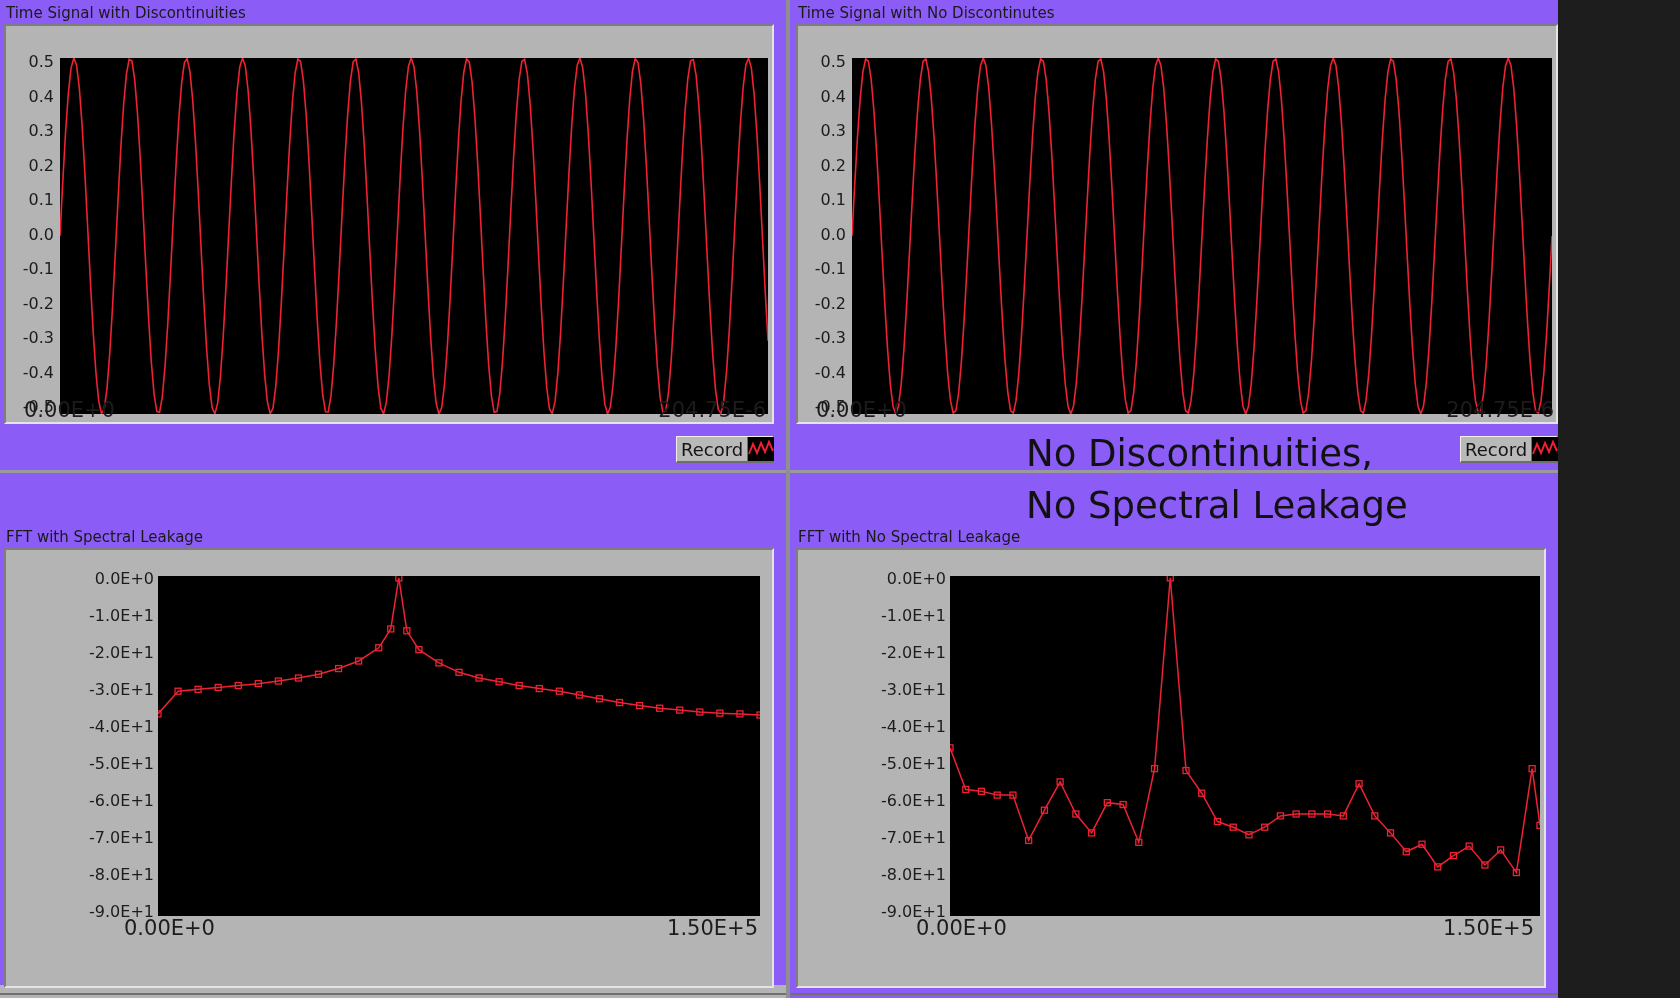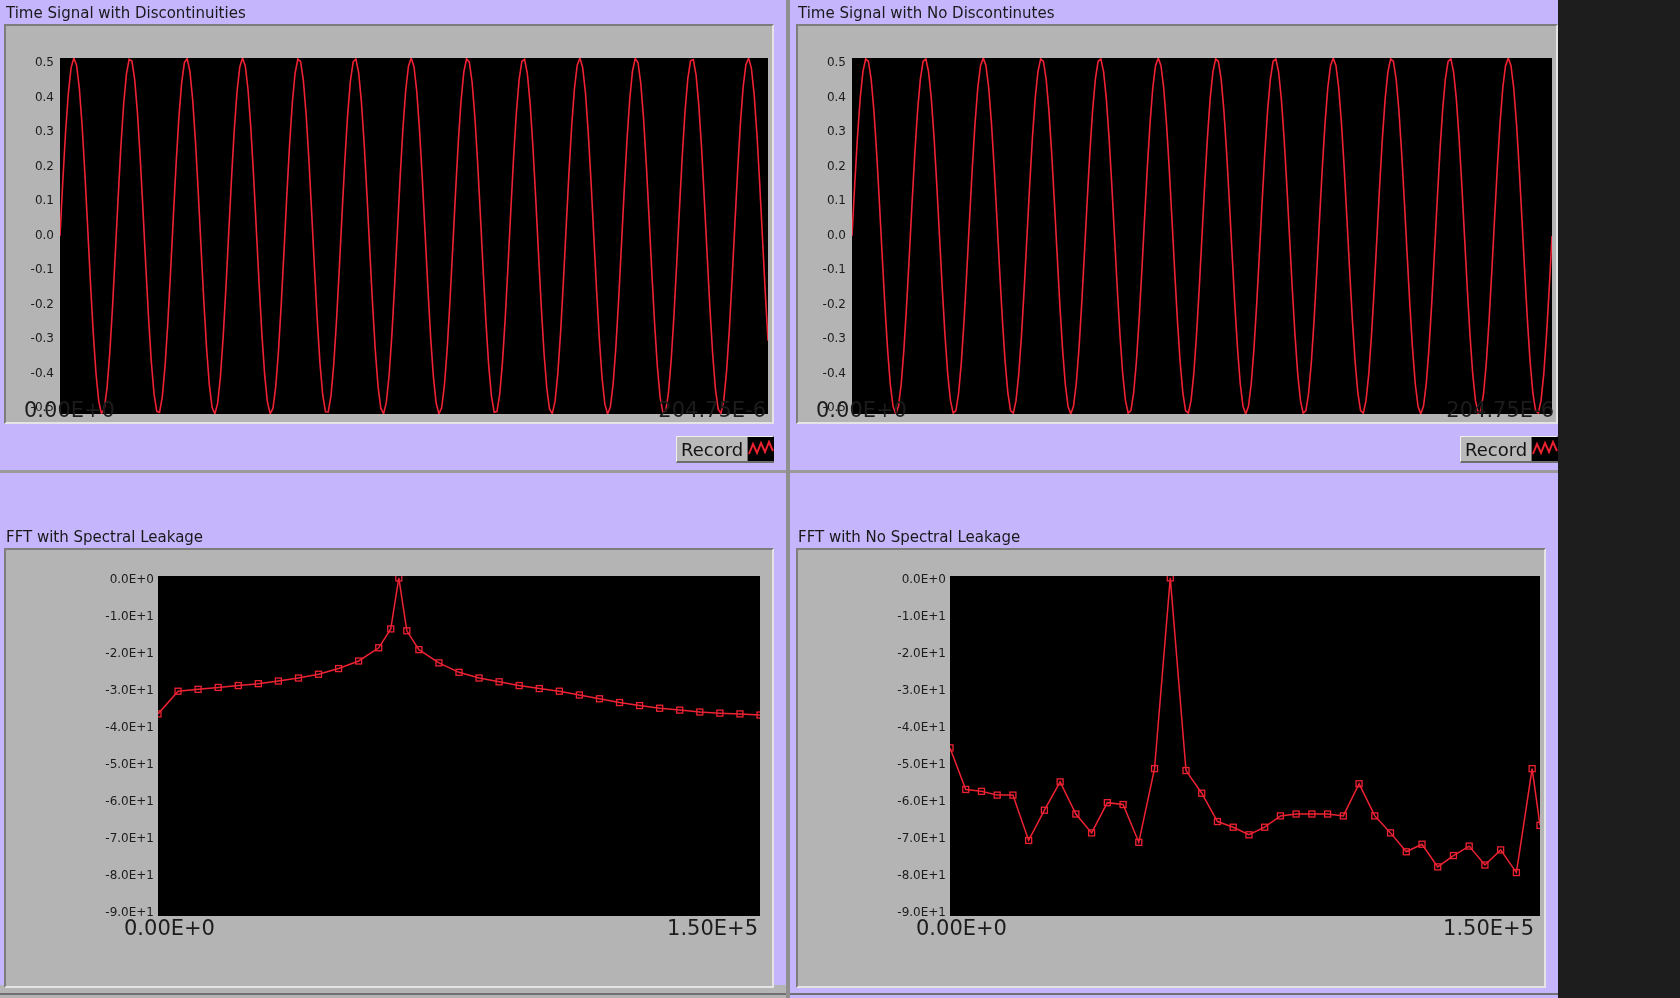--- a/index.html
+++ b/index.html
@@ -10,21 +10,21 @@
     font-family: "DejaVu Sans", sans-serif;
     overflow: hidden;
   }
   #root {
     position: relative;
     width: 1680px; height: 998px;
     background: #b4b4b4;
   }
 
   
-  .panel { position: absolute; background: #c4b5fd; text-decoration: underline; }
+  .panel { position: absolute; background: #8b5cf6; text-decoration: underline; }
 
   .graph-title {
     position: absolute;
     font-family: "DejaVu Sans", sans-serif;
     font-size: 15px;
     color: #1a1a1a;
     letter-spacing: 0px;
     white-space: nowrap;
     line-height: 16px;
   }
@@ -41,21 +41,21 @@
   .plot-canvas {
     position: absolute;
     background: #000000;
     overflow: hidden;
   }
   .plot-canvas svg { display: block; }
 
   .ytick {
     position: absolute;
     right: 0;
-    font-size: 12px;
+    font-size: 16px;
     color: #1c1c1c;
     font-family: "DejaVu Sans", sans-serif;
     white-space: nowrap;
     text-align: right;
     line-height: 16px;
   }
 
   .xtick {
     position: absolute;
     font-size: 21px;
@@ -329,14 +329,16 @@
       </div>
 
       <div class="xtick" style="left:118px; top:370px;">0.00E+0</div>
       <div class="xtick" style="right:10px; top:370px;">1.50E+5</div>
     </div>
 
     <div class="bevel-line-dark" style="left:0px; top:520px; width:768px; height:2px;"></div>
   </div>
 
 
+  <div class="annotation" style="left:1026px; top:428px;">No Discontinuities,
+No Spectral Leakage</div>
 
 </div>
 
 </body></html>

